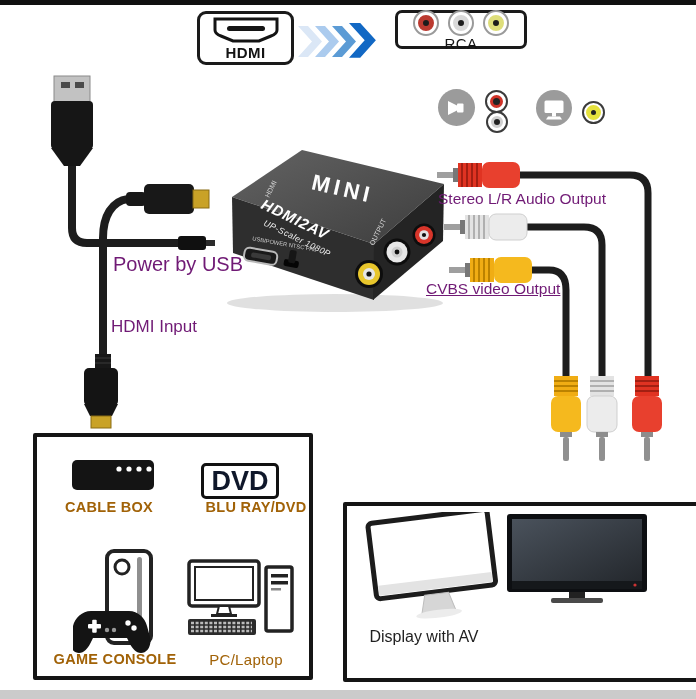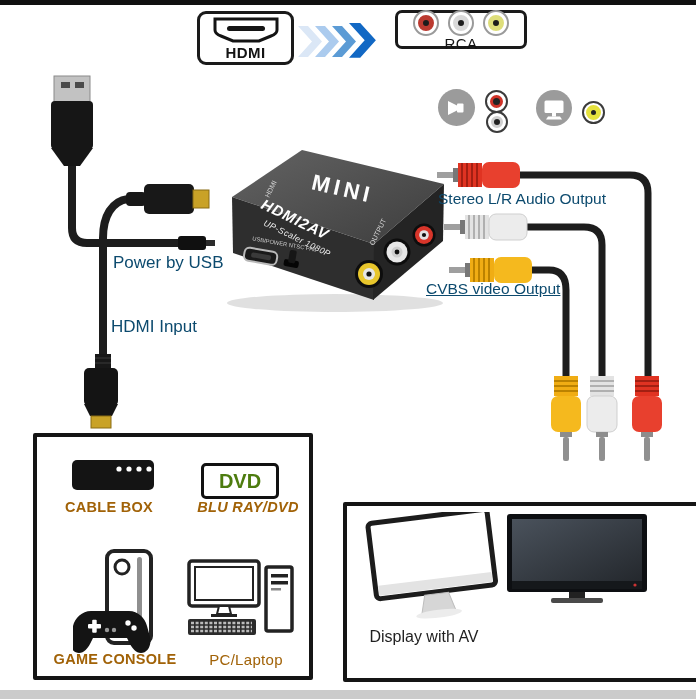--- a/index.html
+++ b/index.html
@@ -39,37 +39,37 @@
   #jack-white{left:486px;top:111px;width:22px;height:22px;}
   #jack-yellow{left:582px;top:101px;width:23px;height:23px;}
   .mini-jack .bore{border-radius:50%;box-sizing:border-box;background:#222;}
   #jack-red .bore{width:13px;height:13px;border:3.5px solid #cf3227;}
   #jack-white .bore{width:12px;height:12px;border:3.5px solid #cfcfcf;}
   #jack-yellow .bore{width:15px;height:15px;border:5px solid #e6e23e;}
 
   #scene{position:absolute;left:0;top:0;}
 
   
-  .lbl{position:absolute;color:#0c4a6e;white-space:nowrap;}
-  #lbl-power{left:113px;top:253px;font-size:17px;}
+  .lbl{position:absolute;color:#701a75;white-space:nowrap;}
+  #lbl-power{left:113px;top:253px;font-size:20px;}
   #lbl-hdmi-input{left:111px;top:317px;font-size:17px;}
   #lbl-audio{left:438px;top:190px;font-size:15.5px;}
   #lbl-video{left:426px;top:280px;font-size:15.5px;text-decoration:underline;}
 
   
   .outline-box{position:absolute;border:4px solid #151515;background:#fff;border-radius:2px;box-sizing:border-box;}
   #sources-box{left:33px;top:433px;width:280px;height:247px;}
   #displays-box{left:343px;top:502px;width:379px;height:180px;}
   .abs{position:absolute;}
   .cell-label{position:absolute;text-align:center;color:#a16207;font-weight:600;font-size:14.5px;letter-spacing:.3px;white-space:nowrap;}
   .cell-label.light{font-weight:400;font-size:15px;}
   .display-label{position:absolute;text-align:center;color:#1f1f1f;font-size:16px;white-space:nowrap;}
 
   #dvd-badge{position:absolute;left:164px;top:26px;width:78px;height:36px;border:3.5px solid #111;
-    border-radius:5px;display:grid;place-items:center;font-weight:800;font-size:20px;color:#4d7c0f;box-sizing:border-box;}
+    border-radius:5px;display:grid;place-items:center;font-weight:800;font-size:27px;color:#0f172a;box-sizing:border-box;}
 </style>
 </head>
 <body>
 
 <div class="canvas">
 
   <div class="bar top"></div>
 
   <svg id="scene" width="696" height="699" viewBox="0 0 696 699">
     <defs>
@@ -282,21 +282,21 @@
     <svg class="abs" style="left:34px;top:22px;" width="84" height="34" viewBox="0 0 84 34">
       <rect x="1" y="1" width="82" height="30" rx="5" fill="#141414"></rect>
       <circle cx="48" cy="10" r="2.6" fill="#fff"></circle>
         <circle cx="58" cy="10" r="2.6" fill="#fff"></circle>
       <circle cx="68" cy="10" r="2.6" fill="#fff"></circle>
         <circle cx="78" cy="10" r="2.6" fill="#fff"></circle>
     </svg>
     <div class="cell-label" style="left:7px;top:62px;width:130px;">CABLE BOX</div>
 
     <div id="dvd-badge">DVD</div>
-    <div class="cell-label" style="left:146px;top:62px;width:130px;font-style:italic;">BLU RAY/DVD</div>
+    <div class="cell-label" style="left:154px;top:62px;width:130px;">BLU RAY/DVD</div>
 
     <svg class="abs" style="left:36px;top:112px;" width="104" height="104" viewBox="0 0 104 104">
       <rect x="34" y="2" width="44" height="92" rx="7" fill="#fff" stroke="#222" stroke-width="4"></rect>
       <circle cx="49" cy="18" r="7" fill="#fff" stroke="#222" stroke-width="3"></circle>
       <rect x="64" y="8" width="5" height="72" rx="2.5" fill="#8f8f8f"></rect>
       <g>
         <path d="M18,62 h38 c9,0 16,7 18,15 l3,11 c2,9 -3,16 -9,16 c-5,0 -9,-5 -11,-9 l-3,-6 h-34 l-3,6 c-2,4 -6,9 -11,9 c-6,0 -11,-7 -9,-16 l3,-11 c2,-8 9,-15 18,-15 z" fill="#141414"></path>
         <rect x="15" y="75" width="13" height="4.5" rx="1" fill="#fff"></rect>
         <rect x="19.2" y="70.8" width="4.5" height="13" rx="1" fill="#fff"></rect>
         <circle cx="55" cy="74" r="2.7" fill="#fff"></circle>

